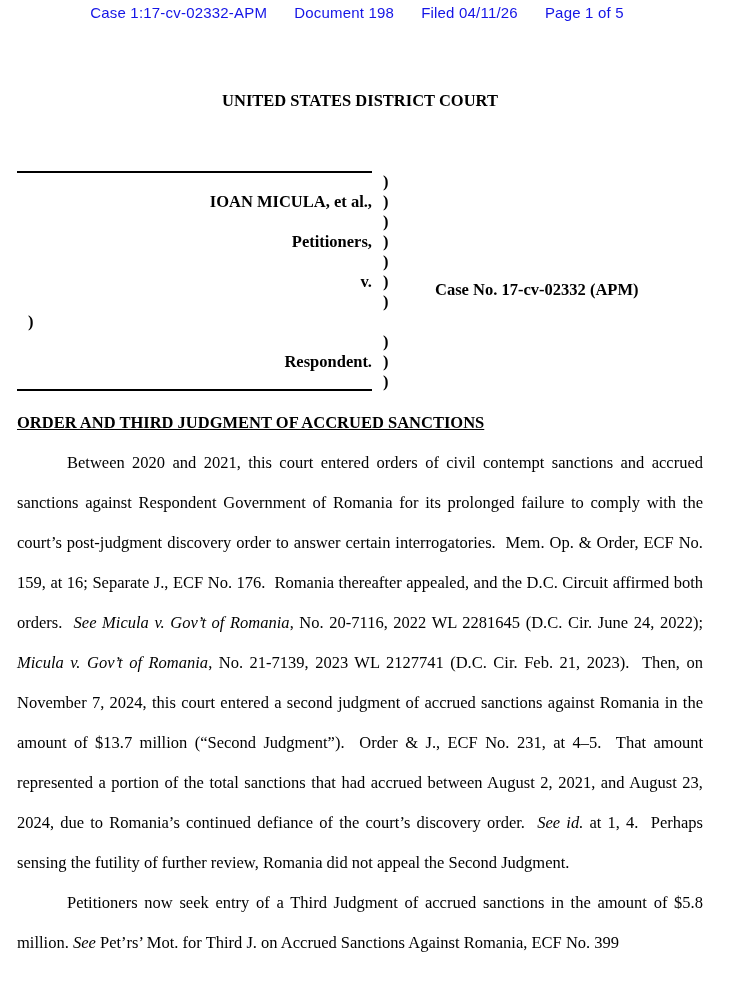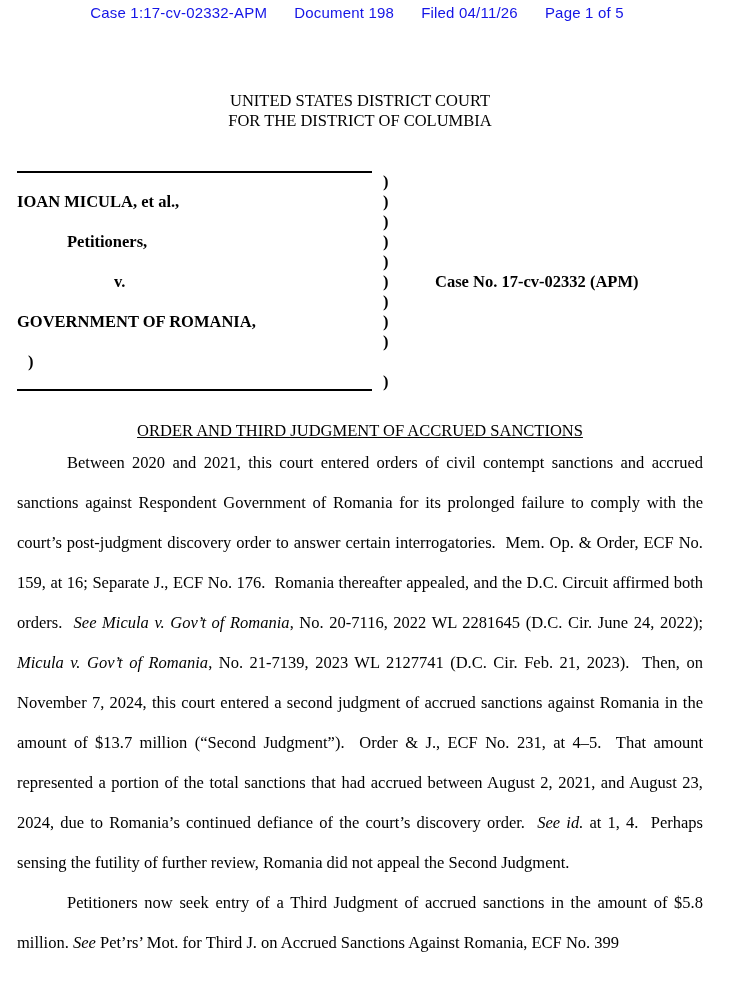--- a/index.html
+++ b/index.html
@@ -26,21 +26,21 @@
     font-size: 15px;
     letter-spacing: 0.2px;
     white-space: nowrap;
   }
   .court-heading {
     position: absolute;
     top: 91px;
     left: 17px;
     width: 686px;
     text-align: center;
-    font-weight: normal;
+    font-weight: bold;
     font-size: 16.5px;
     line-height: 20px;
   }
   .caption {
     position: absolute;
     top: 171px;
     left: 17px;
     width: 660px;
     font-weight: bold;
     font-size: 16.5px;
@@ -49,36 +49,35 @@
     position: absolute;
     left: 0;
     width: 355px;
     height: 0;
     border-top: 2px solid #000;
   }
   .cap-line.top { top: 0; }
   .cap-line.bottom { top: 218px; }
   .cap-rows { position: absolute; top: 1px; left: 0; width: 660px; }
   .cap-row { display: flex; height: 20px; line-height: 20px; }
-  .cap-left { width: 355px; box-sizing: border-box; }
+  .cap-left { width: 355px; box-sizing: border-box; text-align: right; }
   .cap-left.ind1 { padding-left: 50px; }
   .cap-left.ind2 { padding-left: 97px; }
   .cap-paren { width: 30px; box-sizing: border-box; padding-left: 11px; }
-  .cap-right { padding-left: 33px; white-space: nowrap; }
+  .cap-right { padding-left: 33px; white-space: nowrap; margin-top: 8px; }
   .order-title {
     position: absolute;
     top: 412px;
     left: 17px;
     width: 686px;
-    text-align: center;
-    font-weight: normal;
+    text-align: left;
+    font-weight: bold;
     font-size: 16.5px;
     line-height: 21px;
     text-decoration: underline;
-    margin-top: 8px;
   }
   .doc-body {
     position: absolute;
     top: 443px;
     left: 17px;
     width: 686px;
     font-size: 16.5px;
     line-height: 40px;
     text-align: justify;
   }
@@ -96,21 +95,20 @@
 
   <div class="stamp" style="color: rgb(20, 20, 230);">
     <span>Case 1:17-cv-02332-APM</span>
     <span>Document 198</span>
     <span>Filed 04/11/26</span>
     <span>Page 1 of 5</span>
   </div>
 
   <div class="court-heading">
     <div>UNITED STATES DISTRICT COURT</div>
-    <div>FOR THE DISTRICT OF COLUMBIA</div>
   </div>
 
   <div class="caption">
     <div class="cap-line top"></div>
     <div class="cap-line bottom"></div>
     <div class="cap-rows" id="cap-rows">
         <div class="cap-row">
           <div class="cap-left"></div>
           <div class="cap-paren">)</div>
           <div class="cap-right"></div>
@@ -139,30 +137,30 @@
           <div class="cap-left ind2">v.</div>
           <div class="cap-paren">)</div>
           <div class="cap-right">Case No. 17-cv-02332 (APM)</div>
         </div>
         <div class="cap-row">
           <div class="cap-left"></div>
           <div class="cap-paren">)</div>
           <div class="cap-right"></div>
         </div>
         <div class="cap-row">
-          <div class="cap-left">GOVERNMENT OF ROMANIA,</div>
           <div class="cap-paren">)</div>
           <div class="cap-right"></div>
         </div>
         <div class="cap-row">
           <div class="cap-left"></div>
           <div class="cap-paren">)</div>
           <div class="cap-right"></div>
         </div>
         <div class="cap-row">
+          <div class="cap-left ind1">Respondent.</div>
           <div class="cap-paren">)</div>
           <div class="cap-right"></div>
         </div>
         <div class="cap-row">
           <div class="cap-left"></div>
           <div class="cap-paren">)</div>
           <div class="cap-right"></div>
         </div>
       </div>
   </div>

